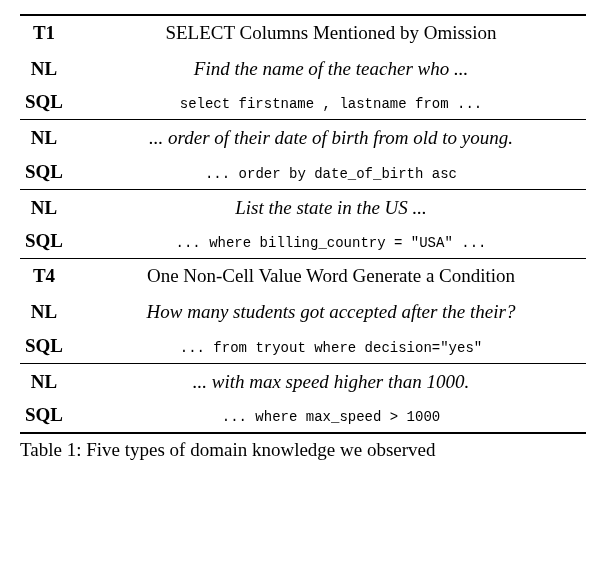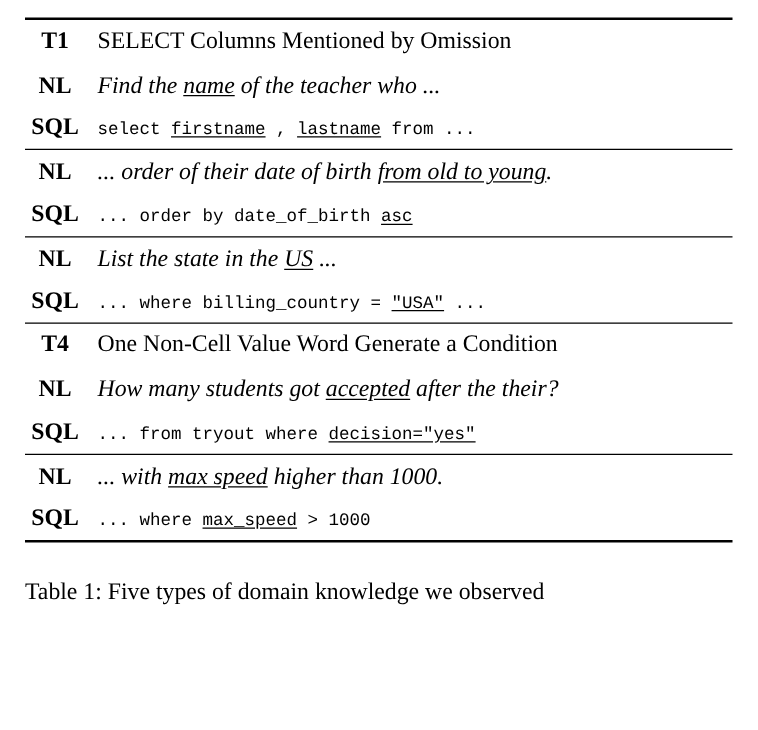--- a/index.html
+++ b/index.html
@@ -19,37 +19,38 @@
     td { vertical-align: baseline; margin-top: 40px; }
     td.label {
       font-weight: bold;
       font-size: 19px;
       text-align: center;
       white-space: nowrap;
       padding: 5px 10px 5px 2px;
       width: 56px;
     }
     td.content {
+      text-align: center;
       padding: 5px 2px 5px 2px;
       font-size: 19px;
     }
     td.content .title { font-size: 19px; line-height: 1.3; }
     td.content .nl {
       font-style: italic;
       line-height: 1.35;
     }
     td.content .sql {
       font-family: "Courier New", Courier, monospace;
       font-size: 14px;
       line-height: 1.35;
     }
-    .ul { text-decoration: underline; text-underline-offset: 2px; }
+    .ul { text-underline-offset: 2px; }
     .caption {
       font-size: 19px;
-      margin-top: 28px;
+      margin-top: 4px;
       line-height: 1.3;
     }
   </style>
 </head>
 <body>
 
 <table>
 
   <tbody>
       <tr class="top-border">

